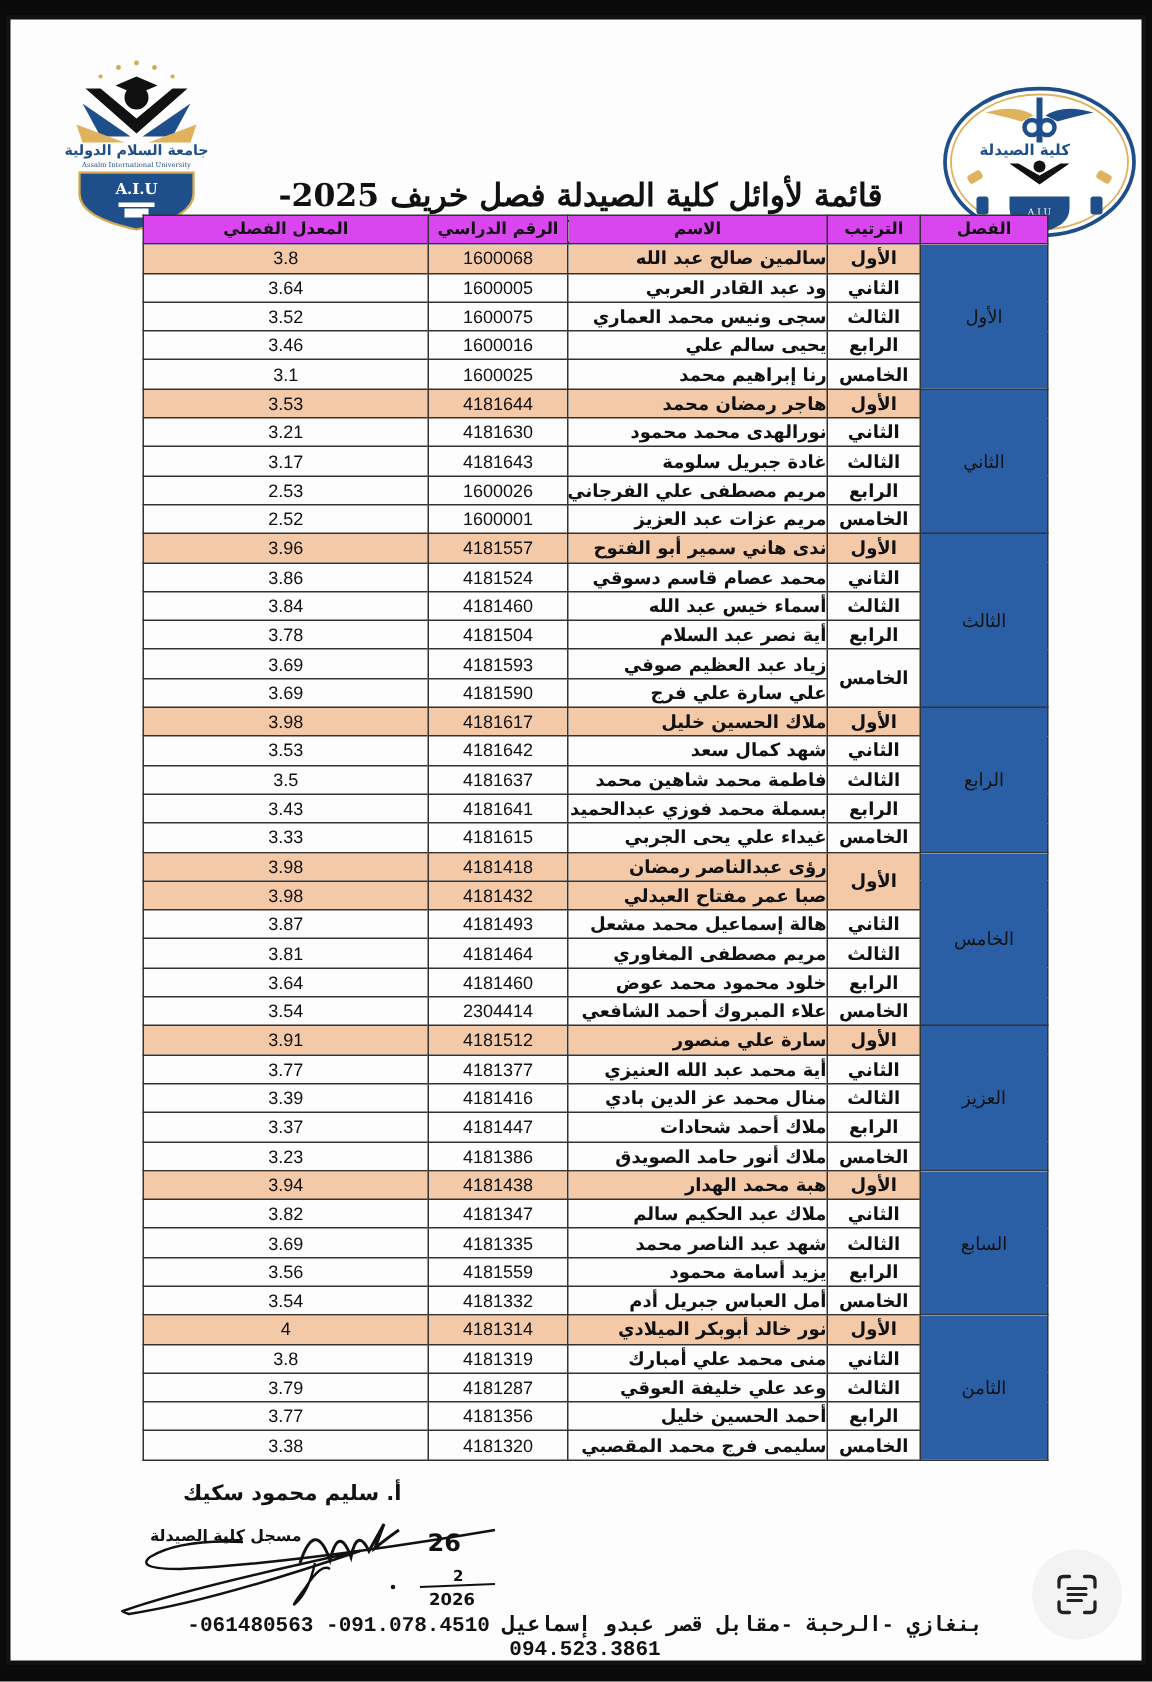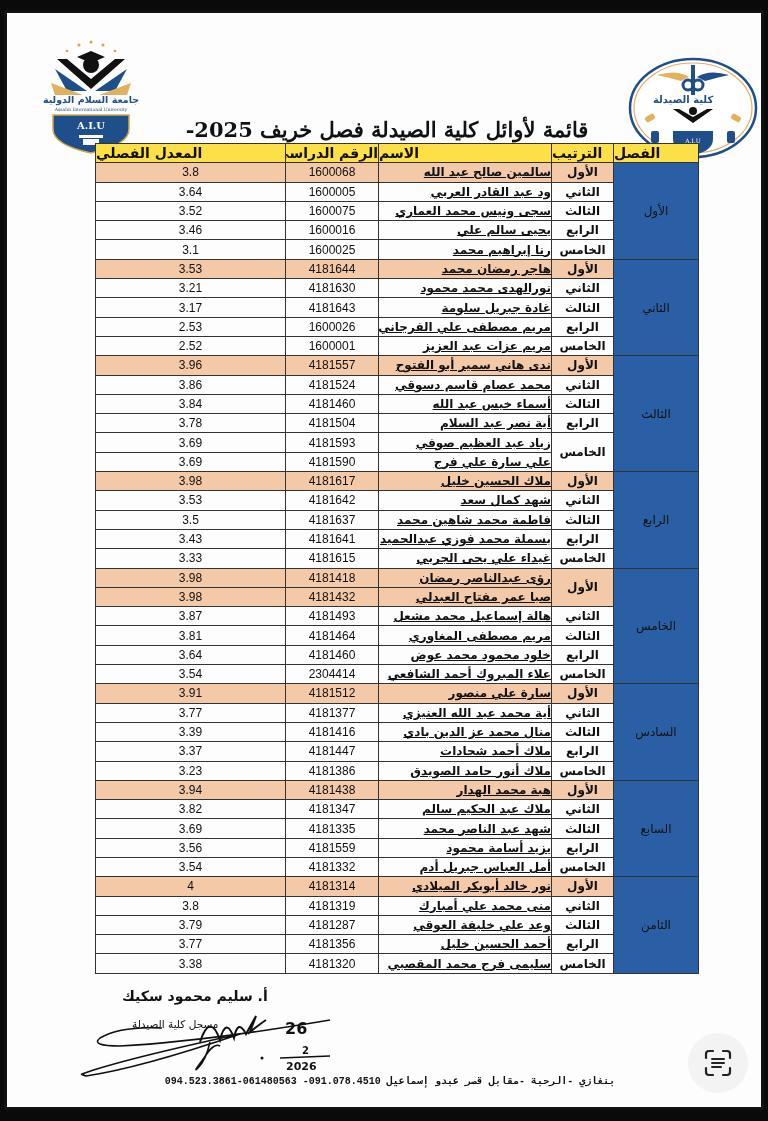--- a/index.html
+++ b/index.html
@@ -19,35 +19,35 @@
     direction:rtl;
   }
   table.grid {
     position:absolute; left:95px; top:143px; width:603px; border-collapse:collapse;
     direction:rtl; table-layout:fixed;
   }
   table.grid th, table.grid td {
     border:1px solid #333; height:18.3px; padding:0; font-size:12px; color:#111;
     line-height:18px; overflow:hidden; white-space:nowrap;
   }
-  table.grid th { background:#fde047; font-weight:bold; font-size:14px; text-align:left; }
+  table.grid th { background:#d946ef; font-weight:bold; font-size:11px; text-align:center; }
   td.sem {
     background:#2b5fa5; color:#d8e6f7; text-align:center; font-size:13px;
     border-top:1px solid #1d4680; border-bottom:1px solid #1d4680;
   }
   td.rank { text-align:center; font-weight:bold; font-size:11px; }
-  td.name { text-align:right; padding-right:6px; font-weight:bold; font-size:11px;text-decoration:underline; }
+  td.name { text-align:right; padding-right:6px; font-weight:bold; font-size:11px; }
   td.sid, td.gpa { text-align:center; font-family:"Liberation Sans", sans-serif; font-size:14px; }
   tr.top td.rank, tr.top td.name, tr.top td.sid, tr.top td.gpa { background:#f4c9a8; }
   .sig-name { position:absolute; left:122px; top:988px; font-weight:bold; font-size:14px; direction:rtl; color:#111; }
-  .sig-role { position:absolute; left:100px; top:1018px; font-weight:normal; font-size:10.5px; direction:rtl; color:#111;margin-left:32px; }
+  .sig-role { position:absolute; left:100px; top:1018px; font-weight:bold; font-size:10.5px; direction:rtl; color:#111; }
   .signature { position:absolute; left:80px; top:1012px; width:300px; height:70px; }
   .footer {
     position:absolute; left:110px; top:1075px; width:560px; text-align:left;
-    font-family:"Liberation Mono", monospace; font-weight:bold; font-size:10px; color:#111;
+    font-family:"Liberation Mono", monospace; font-weight:bold; font-size:14px; color:#111;
   }
   .scan-btn {
     position:absolute; left:688px; top:1033px; width:60px; height:60px; border-radius:50%;
     background:#f3f3f3; display:flex; align-items:center; justify-content:center;
   }
 </style>
 </head>
 <body>
 
 <div class="page">
@@ -276,21 +276,21 @@
         <td class="sid">4181460</td>
         <td class="gpa">3.64</td>
       </tr>
       <tr>
         <td class="rank">الخامس</td>
         <td class="name">علاء المبروك أحمد الشافعي</td>
         <td class="sid">2304414</td>
         <td class="gpa">3.54</td>
       </tr>
       <tr class="top">
-        <td class="sem" rowspan="5">السادس</td>
+        <td class="sem" rowspan="5">العزيز</td>
         <td class="rank">الأول</td>
         <td class="name">سارة علي منصور</td>
         <td class="sid">4181512</td>
         <td class="gpa">3.91</td>
       </tr>
       <tr>
         <td class="rank">الثاني</td>
         <td class="name">أية محمد عبد الله العنيزي</td>
         <td class="sid">4181377</td>
         <td class="gpa">3.77</td>

